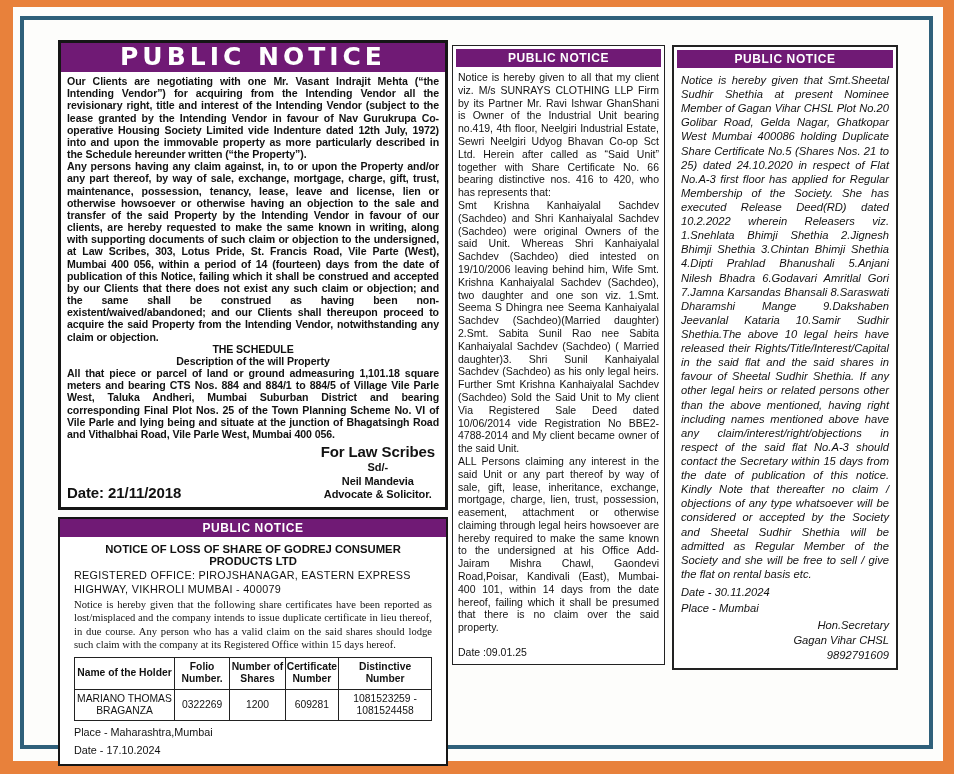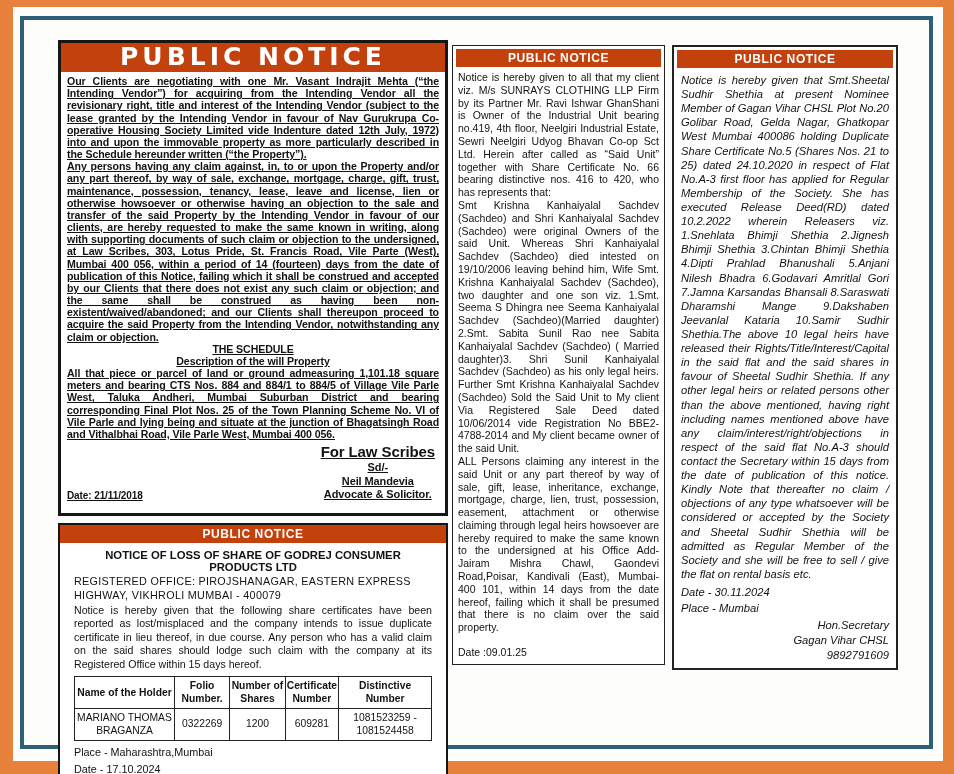--- a/index.html
+++ b/index.html
@@ -10,41 +10,41 @@
 
   .col{position:absolute;}
   .col-left{left:58px;top:40px;width:390px;}
   .col-mid{left:452px;top:45px;width:213px;}
   .col-right{left:672px;top:45px;width:226px;}
 
   .notice{background:#fff;box-sizing:border-box;}
   p{margin:0;}
 
   
-  .bar{background:#c2410c;color:#fff;text-align:center;font-weight:bold;}
+  .bar{background:#701a75;color:#fff;text-align:center;font-weight:bold;}
   .bar-lg{font-size:25px;letter-spacing:4px;line-height:1.08;padding:0 0 2px;font-family:"DejaVu Sans","Liberation Sans",sans-serif;}
   .bar-sm{font-size:12px;letter-spacing:.6px;padding:2px 0;}
   .bar-inset{margin:3px 3px 0 3px;}
 
   
   .notice-mehta{border:3px solid #161616;}
-  .notice-mehta .content{padding:3px 6px 11px;font-weight:bold;font-size:10.6px;
-      line-height:1.15;letter-spacing:-0.1px;text-align:justify;text-decoration:underline;}
+  .notice-mehta .content{padding:3px 6px 5px;font-weight:bold;font-size:10.6px;
+      line-height:1.15;letter-spacing:-0.1px;text-align:justify;}
   .center{text-align:center;}
   .sig-row{display:flex;justify-content:space-between;align-items:flex-end;margin-top:3px;}
-  .date-line{font-size:10px;font-weight:bold;}
+  .date-line{font-size:15px;font-weight:bold;}
   .sig-block{text-align:center;font-weight:bold;font-size:11px;line-height:1.22;padding-right:4px;}
   .sig-for{font-size:15px;}
 
   
   .notice-godrej{border:2px solid #161616;margin-top:7px;}
   .notice-godrej .content{padding:3px 14px 5px;font-size:10.6px;}
   .godrej-title{font-weight:bold;font-size:11.3px;text-align:center;margin:3px 0 1px;}
   .godrej-reg{font-size:10.8px;line-height:1.3;letter-spacing:.3px;}
-  .godrej-body{text-align:justify;line-height:1.28;margin-top:2px;}
+  .godrej-body{text-align:justify;line-height:1.28;margin-top:2px;font-family:Liberation Serif, serif;}
   .godrej-table{border-collapse:collapse;width:100%;margin-top:5px;font-size:10.3px;table-layout:fixed;border-radius:25px;}
   .godrej-table th,.godrej-table td{border:1.5px solid #222;text-align:center;padding:3px 1px;line-height:1.2;overflow:hidden;}
   .godrej-table th{font-weight:bold;}
   .place-date{font-size:10.8px;line-height:1.6;margin-top:3px;}
 
   
   .notice-sunrays{border:1.5px solid #222;}
   .notice-sunrays .content{padding:4px 5px 5px;font-size:10.5px;line-height:1.22;text-align:justify;}
   .sun-date{margin-top:12px;text-align:left;}
   .sun-sig{text-align:right;font-size:11.2px;line-height:1.35;padding-right:8px;margin-top:1px;}

